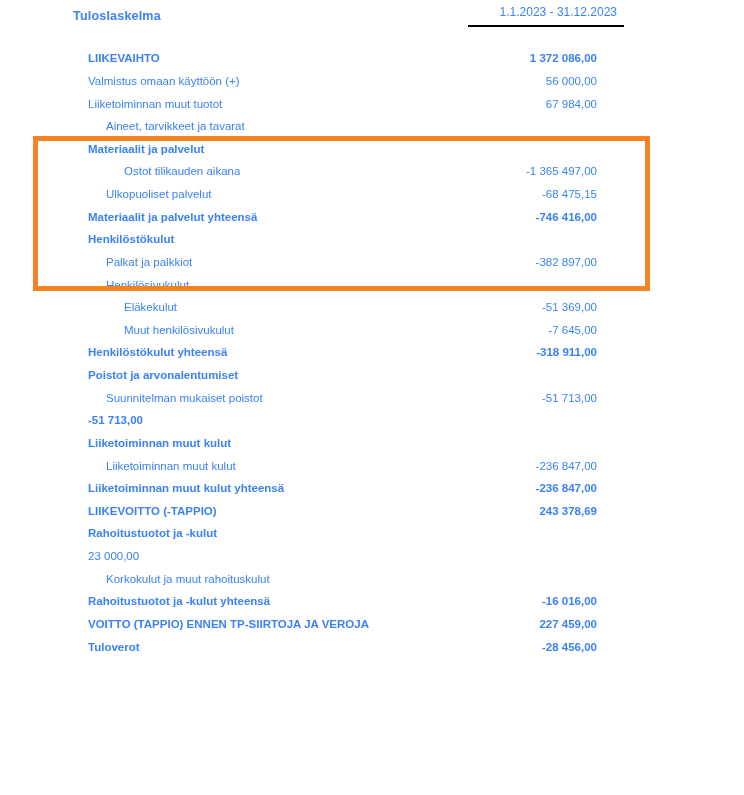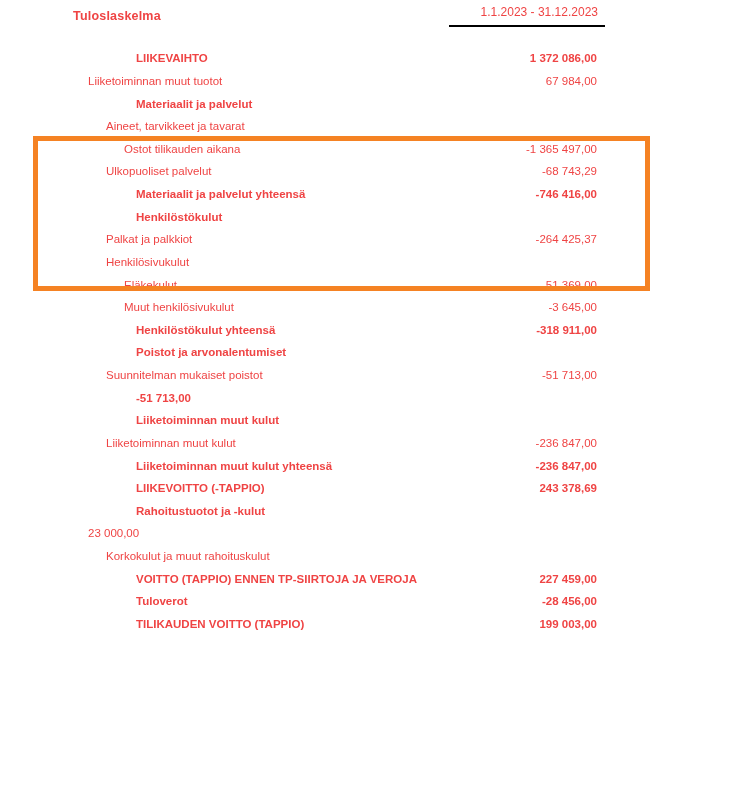--- a/index.html
+++ b/index.html
@@ -16,21 +16,21 @@
     position: absolute;
     left: 73px;
     top: 9px;
     font-size: 12.5px;
     font-weight: bold;
     letter-spacing: 0.2px;
     white-space: nowrap;
   }
   .period-box {
     position: absolute;
-    left: 449px;
+    left: 468px;
     top: 5px;
     width: 156px;
     height: 20px;
     border-bottom: 2px solid #000000;
     text-align: right;
     font-size: 12px;
   }
   .period-text {
     display: inline-block;
     padding-right: 7px;
@@ -44,96 +44,100 @@
     z-index: 1;
   }
   .row {
     height: 22.63px;
     display: flex;
     justify-content: space-between;
     align-items: center;
     font-size: 11.5px;
     white-space: nowrap;
   }
-  .row.bold { font-weight: bold; margin-left: 48px; }
+  .row.bold { font-weight: bold; }
   .row .label { flex: 0 1 auto; overflow: visible; }
   .row .label.ind1 { padding-left: 18px; }
   .row .label.ind2 { padding-left: 36px; }
   .row .value { flex: 0 0 auto; text-align: center; }
   .highlight-box {
     position: absolute;
     left: 33px;
     top: 136px;
     width: 617px;
     height: 155px;
     border: 5px solid #F58223;
     box-sizing: border-box;
     z-index: 5;
     pointer-events: none;
     background: transparent;
   }
 </style>
 </head>
 <body>
 
-<div class="page" style="background: rgb(255, 255, 255); color: #ef4444;">
+<div class="page" style="background: rgb(255, 255, 255); color: #3b82f6;">
   <span class="doc-title">Tuloslaskelma</span>
 
   <div class="period-box" style="border-bottom-color: rgb(0, 0, 0);">
     <span class="period-text">1.1.2023 - 31.12.2023</span>
   </div>
 
   <div class="rows" id="rows-container">
       <div class="row bold">
         <span class="label">LIIKEVAIHTO</span>
         <span class="value">1 372 086,00</span>
       </div>
       <div class="row">
+        <span class="label">Valmistus omaan käyttöön (+)</span>
+        <span class="value">56 000,00</span>
+      </div>
+      <div class="row">
         <span class="label">Liiketoiminnan muut tuotot</span>
         <span class="value">67 984,00</span>
       </div>
+      <div class="row">
+        <span class="label ind1">Aineet, tarvikkeet ja tavarat</span>
+        <span class="value"></span>
+      </div>
       <div class="row bold">
         <span class="label">Materiaalit ja palvelut</span>
-        <span class="value"></span>
-      </div>
-      <div class="row">
-        <span class="label ind1">Aineet, tarvikkeet ja tavarat</span>
         <span class="value"></span>
       </div>
       <div class="row">
         <span class="label ind2">Ostot tilikauden aikana</span>
         <span class="value">-1 365 497,00</span>
       </div>
       <div class="row">
         <span class="label ind1">Ulkopuoliset palvelut</span>
-        <span class="value">-68 743,29</span>
+        <span class="value">-68 475,15</span>
       </div>
       <div class="row bold">
         <span class="label">Materiaalit ja palvelut yhteensä</span>
         <span class="value">-746 416,00</span>
       </div>
       <div class="row bold">
         <span class="label">Henkilöstökulut</span>
         <span class="value"></span>
       </div>
       <div class="row">
         <span class="label ind1">Palkat ja palkkiot</span>
-        <span class="value">-264 425,37</span>
+        <span class="value">-382 897,00</span>
       </div>
       <div class="row">
         <span class="label ind1">Henkilösivukulut</span>
         <span class="value"></span>
       </div>
       <div class="row">
         <span class="label ind2">Eläkekulut</span>
         <span class="value">-51 369,00</span>
       </div>
       <div class="row">
         <span class="label ind2">Muut henkilösivukulut</span>
-        <span class="value">-3 645,00</span>
+        <span class="value">-7 645,00</span>
       </div>
       <div class="row bold">
         <span class="label">Henkilöstökulut yhteensä</span>
         <span class="value">-318 911,00</span>
       </div>
       <div class="row bold">
         <span class="label">Poistot ja arvonalentumiset</span>
         <span class="value"></span>
       </div>
       <div class="row">
@@ -164,27 +168,27 @@
         <span class="value"></span>
       </div>
       <div class="row">
         <span class="value">23 000,00</span>
       </div>
       <div class="row">
         <span class="label ind1">Korkokulut ja muut rahoituskulut</span>
         <span class="value"></span>
       </div>
       <div class="row bold">
+        <span class="label">Rahoitustuotot ja -kulut yhteensä</span>
+        <span class="value">-16 016,00</span>
+      </div>
+      <div class="row bold">
         <span class="label">VOITTO (TAPPIO) ENNEN TP-SIIRTOJA JA VEROJA</span>
         <span class="value">227 459,00</span>
       </div>
       <div class="row bold">
         <span class="label">Tuloverot</span>
         <span class="value">-28 456,00</span>
       </div>
-      <div class="row bold">
-        <span class="label">TILIKAUDEN VOITTO (TAPPIO)</span>
-        <span class="value">199 003,00</span>
-      </div>
     </div>
 
   <div class="highlight-box" style="border-color: rgb(245, 130, 35);"></div>
 </div>
 
 </body></html>

